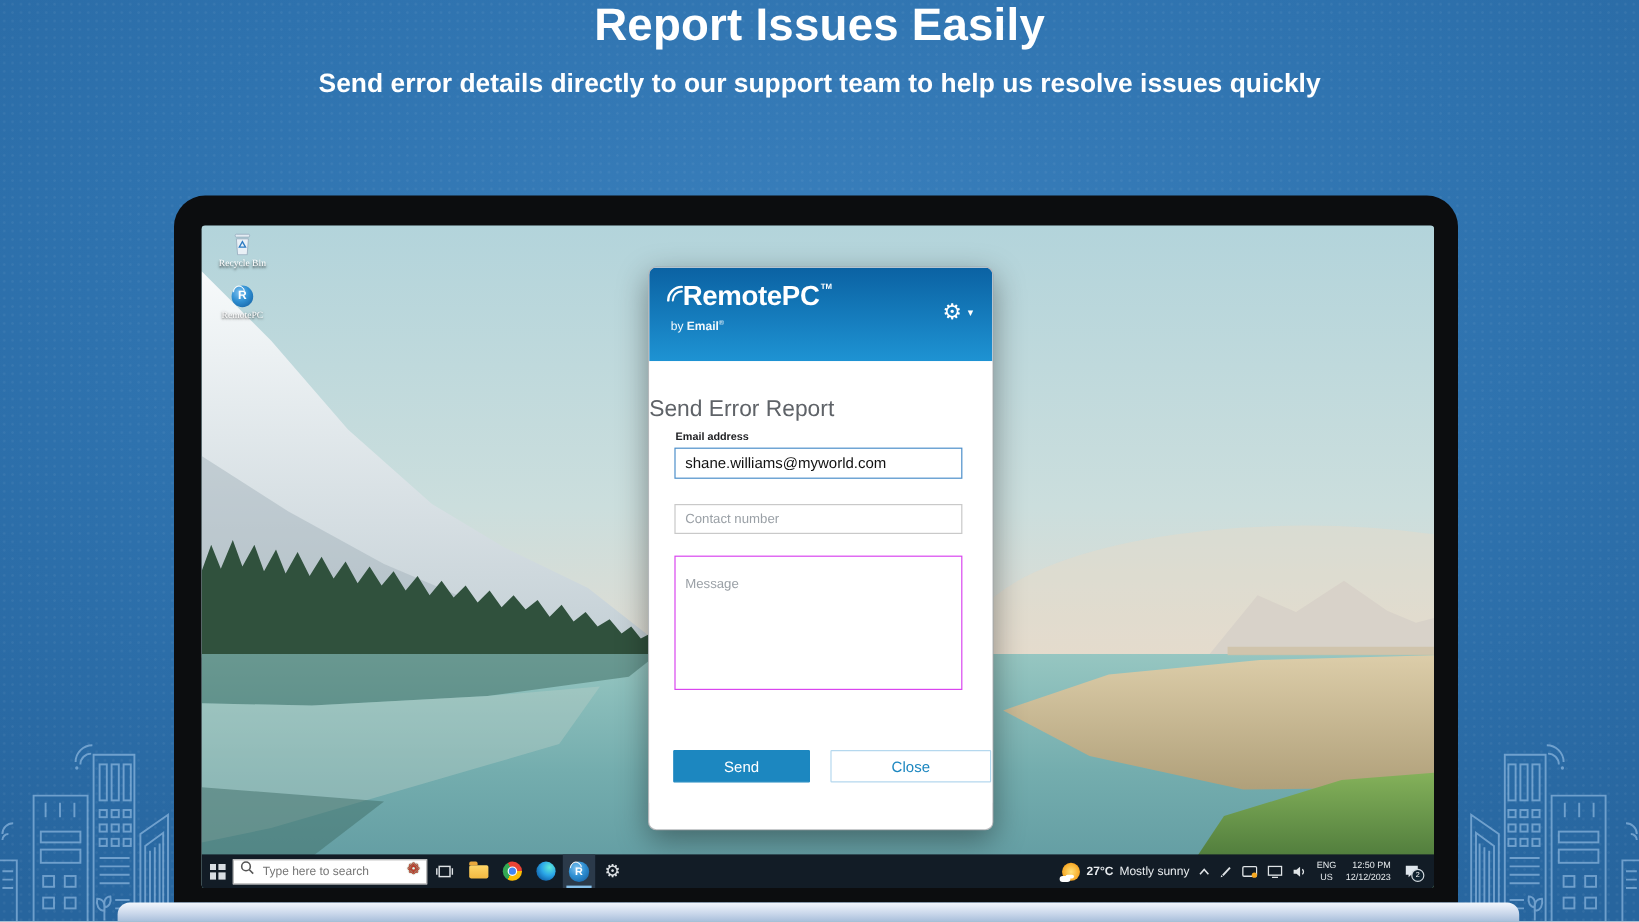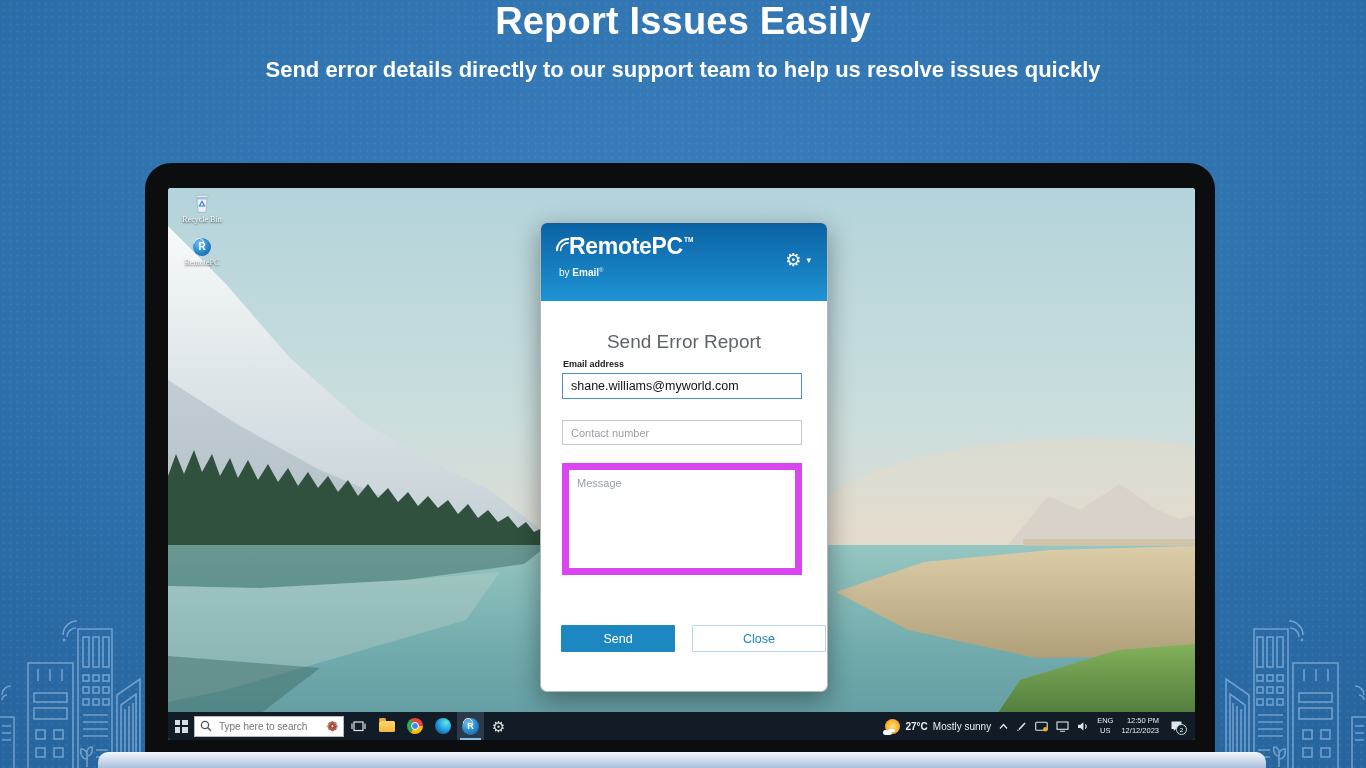--- a/index.html
+++ b/index.html
@@ -56,38 +56,38 @@
   .logo-arcs path{stroke:#fff;fill:none;stroke-linecap:round;}
   .logo-name{font-size:23px;font-weight:700;letter-spacing:-.3px;line-height:1;}
   .logo-tm{font-size:6.5px;font-weight:700;margin-left:1px;position:relative;top:1px;}
   .byline{position:absolute;left:18px;top:44px;font-size:10px;opacity:.95;}
   .byline b{font-weight:700;}
   .byline sup{font-size:6px;}
   .gear-menu{position:absolute;right:16px;top:28px;display:flex;align-items:center;gap:5px;cursor:pointer;}
   .gear{font-size:18px;line-height:1;}
   .caret{font-size:9px;}
   .win-body{position:relative;height:368px;background:#fff;}
-  .form-heading{position:absolute;top:30px;width:100%;text-align:center;font-size:19px;color:#5f6368;}
+  .form-heading{position:absolute;top:30px;width:100%;font-size:19px;color:#5f6368;}
   .email-label{position:absolute;left:22px;top:58px;font-size:9px;font-weight:700;color:#202124;}
   .inp{position:absolute;box-sizing:border-box;font-family:"Liberation Sans",sans-serif;background:#fff;outline:none;}
   .inp::placeholder{color:#9aa0a6;}
   .email{left:21px;top:72px;width:240px;height:26px;border:1px solid #4d8fca;font-size:12.5px;padding:0 8px;color:#111;}
   .contact{left:21px;top:119px;width:240px;height:25px;border:1px solid #c9c9c9;font-size:11px;padding:0 8px;color:#333;}
-  .message{left:21px;top:162px;width:240px;height:112px;border:7px solid #d946ef;font-size:11px;padding:7px 8px;resize:none;color:#333;}
+  .message{left:21px;top:162px;width:240px;height:112px;border:1px solid #d946ef;font-size:11px;padding:17px 8px;resize:none;color:#333;}
   .btn{position:absolute;height:27px;font-size:12.5px;cursor:pointer;border-radius:1px;
     font-family:"Liberation Sans",sans-serif;margin-top:20px;}
   .btn.send{left:20px;top:304px;width:114px;background:var(--accent,#1c87c0);color:#fff;border:1px solid var(--accent,#1c87c0);}
   .btn.closeb{left:151px;top:304px;width:134px;background:#fff;color:var(--accent,#1c87c0);border:1px solid #b5d8ee;}
   
   .taskbar{position:absolute;left:0;bottom:0;width:100%;height:28px;background:var(--taskbar-bg,#121c26);
     display:flex;align-items:center;z-index:5;}
   .start{width:26px;height:28px;display:flex;align-items:center;justify-content:center;cursor:pointer;}
   .winlogo{width:13px;height:13px;display:grid;grid-template-columns:1fr 1fr;grid-template-rows:1fr 1fr;gap:1.5px;}
   .winlogo span{background:#d7dde2;}
-  .search{display:flex;align-items:center;gap:5px;width:150px;height:21px;background:#fff;
+  .search{display:flex;gap:5px;width:162px;height:21px;background:#fff;
     border:1px solid #b9b9b9;padding:0 5px;box-sizing:border-box;}
   .search input{border:0;outline:0;flex:1;min-width:0;font-size:10px;color:#333;background:transparent;
     font-family:"Liberation Sans",sans-serif;}
   .flower{font-size:13px;line-height:1;color:#cf2e24;text-shadow:0 0 1px #1d5c1d;}
   .tb-app{width:27px;height:28px;display:flex;align-items:center;justify-content:center;position:relative;
     cursor:pointer;margin-left:1px;}
   .tb-app.active{background:#2b3a4a;}
   .tb-app.active::after{content:"";position:absolute;bottom:0;left:3px;right:3px;height:2px;background:#86c0ea;}
   .tb-app:first-of-type{margin-left:7px;}
   .folder{width:16px;height:11px;background:linear-gradient(#ffd667,#f3b942);border-radius:1.5px;position:relative;}

